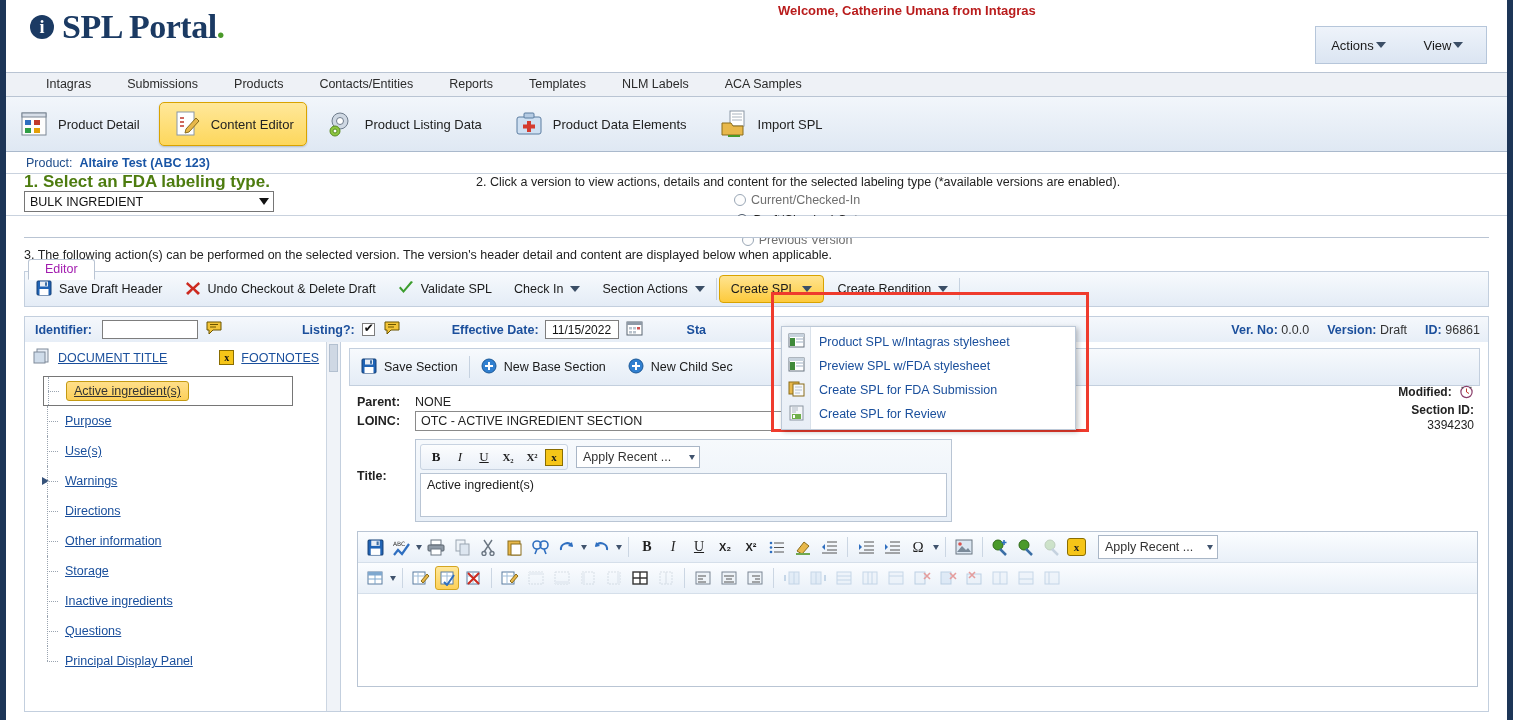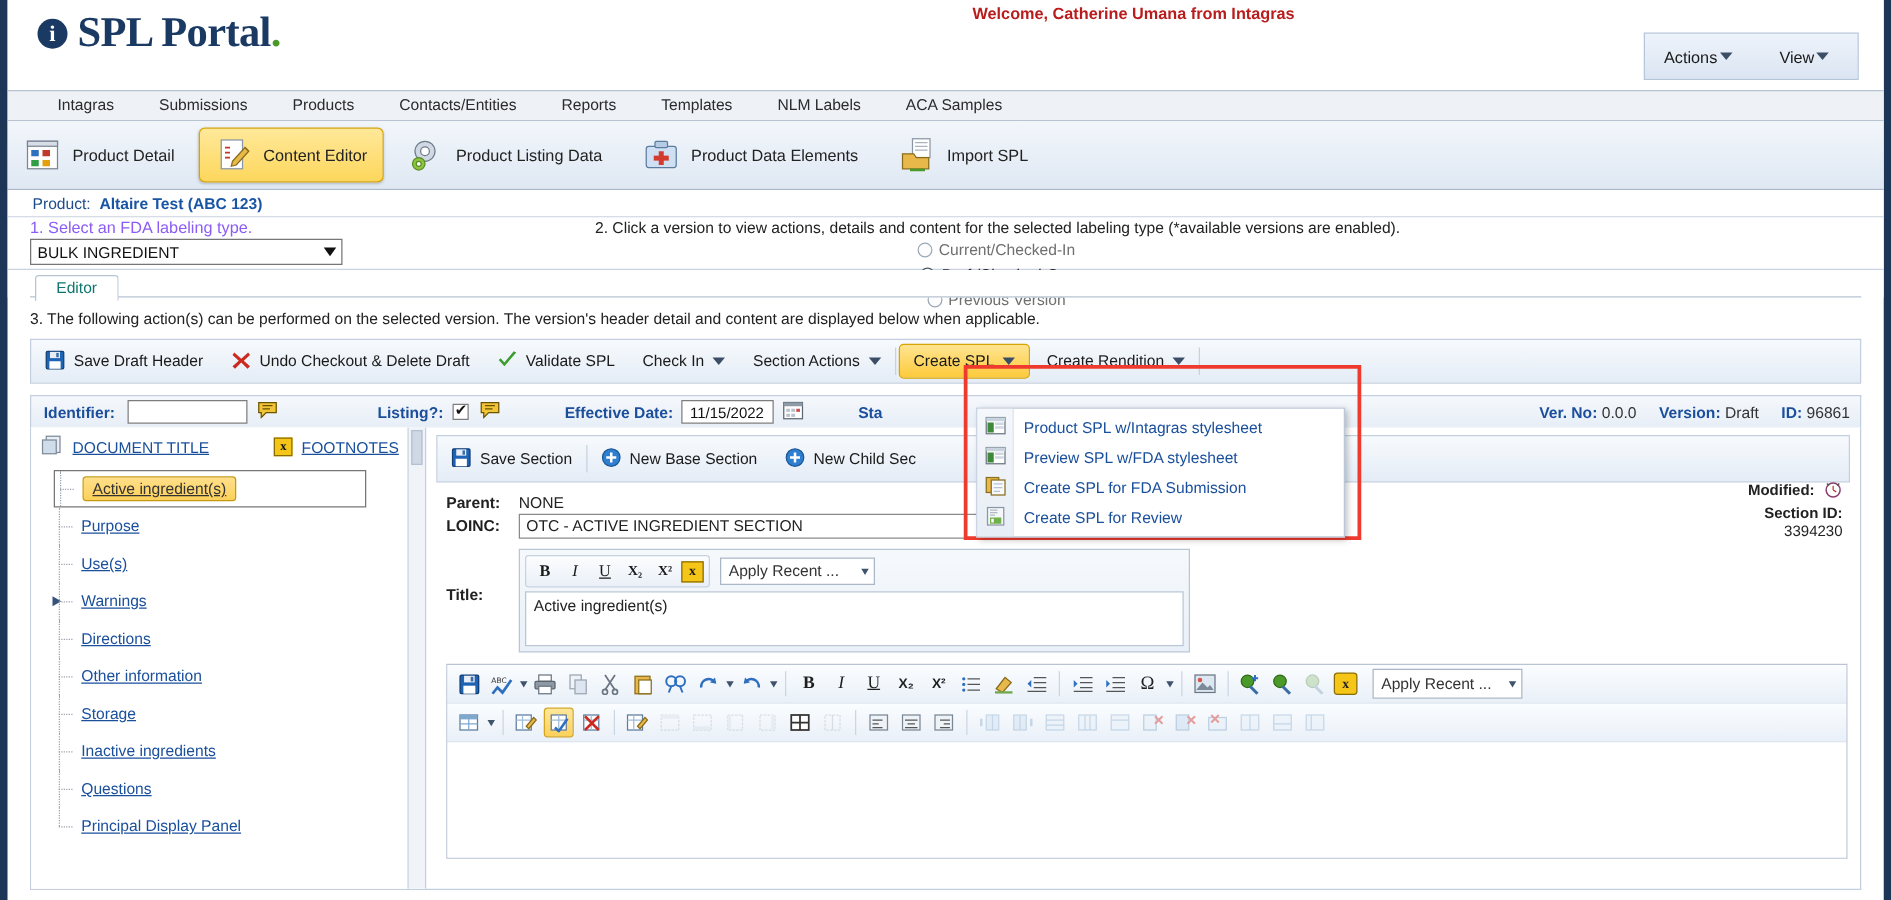--- a/index.html
+++ b/index.html
@@ -76,21 +76,21 @@
   .productbar {
     height:22px; display:flex; align-items:center; padding-left:20px;
     font-size:12.5px; border-bottom:1px solid #c9d2de; background:#fff;
   }
   .productbar .k { color:#1e4c8a; }
   .productbar .v { color:#1955a5; font-weight:bold; margin-left:7px; }
 
   
   .steprow { position:relative; height:42px; border-bottom:1px solid #c9d2de; background:#fff; }
   .step1 { position:absolute; left:18px; top:0; width:440px; }
-  .step1 .t { font-size:13px; color:#8b5cf6; line-height:16px; }
+  .step1 .t { font-size:17px; color:#4d7c0f; line-height:16px;font-weight:bold; }
   .sel {
     margin-top:1px; width:250px; height:21px;
     border:1px solid #767676; background:#fff; font-size:13px;
     display:flex; align-items:center; justify-content:space-between;
     padding:0 4px 0 5px;
   }
   .sel .vtxt { color:#111; font-size:12.5px; }
   .sel .arw { width:0;height:0;border-left:5px solid transparent;border-right:5px solid transparent;border-top:7px solid #111; }
   .step2 { position:absolute; left:470px; top:0; }
   .step2 .t { font-size:12.5px; color:#222; line-height:16px; }
@@ -99,22 +99,22 @@
   .rdot { width:12px;height:12px;border-radius:50%;border:1px solid #9aa7b6;background:#fdfdfd; position:relative; }
   .rdot.on { border-color:#4b5a6b; }
   .rdot.on::after { content:""; position:absolute; left:2.5px; top:2.5px; width:5px; height:5px; border-radius:50%; background:#2b2b2b; }
   .radio.dim { color:#6f6f6f; }
 
   
   .tabstrip { height:22px; padding-left:22px; padding-top:4px; background:#fff; position:relative; }
   .tabstrip::after { content:""; position:absolute; left:18px; right:18px; bottom:0; height:1px; background:#b9c4d3; }
   .etab {
     display:inline-block; border:1px solid #b9c4d3; border-bottom:1px solid #fff;
-    background:#fff; padding:2px 16px 3px; font-size:12.5px; color:#0f766e;
-    border-radius:3px 3px 0 0; position:relative; z-index:2;
+    background:#fff; padding:2px 16px 3px; font-size:12.5px; color:#a21caf;
+    border-radius:3px 3px 0 0; position:relative; z-index:2;margin-top:39px;
   }
   .step3 { padding:10px 0 9px 18px; font-size:12.5px; color:#222; }
 
   
   .toolbar {
     height:36px; margin:0 18px; border:1px solid #c3cfde;
     background:linear-gradient(#f7fafd,#e4ecf6);
     display:flex; align-items:center; position:relative;
   }
   .tbtn { display:flex; align-items:center; gap:7px; padding:0 11px; height:100%; font-size:12.5px; color:#1a1a1a; cursor:default; }

